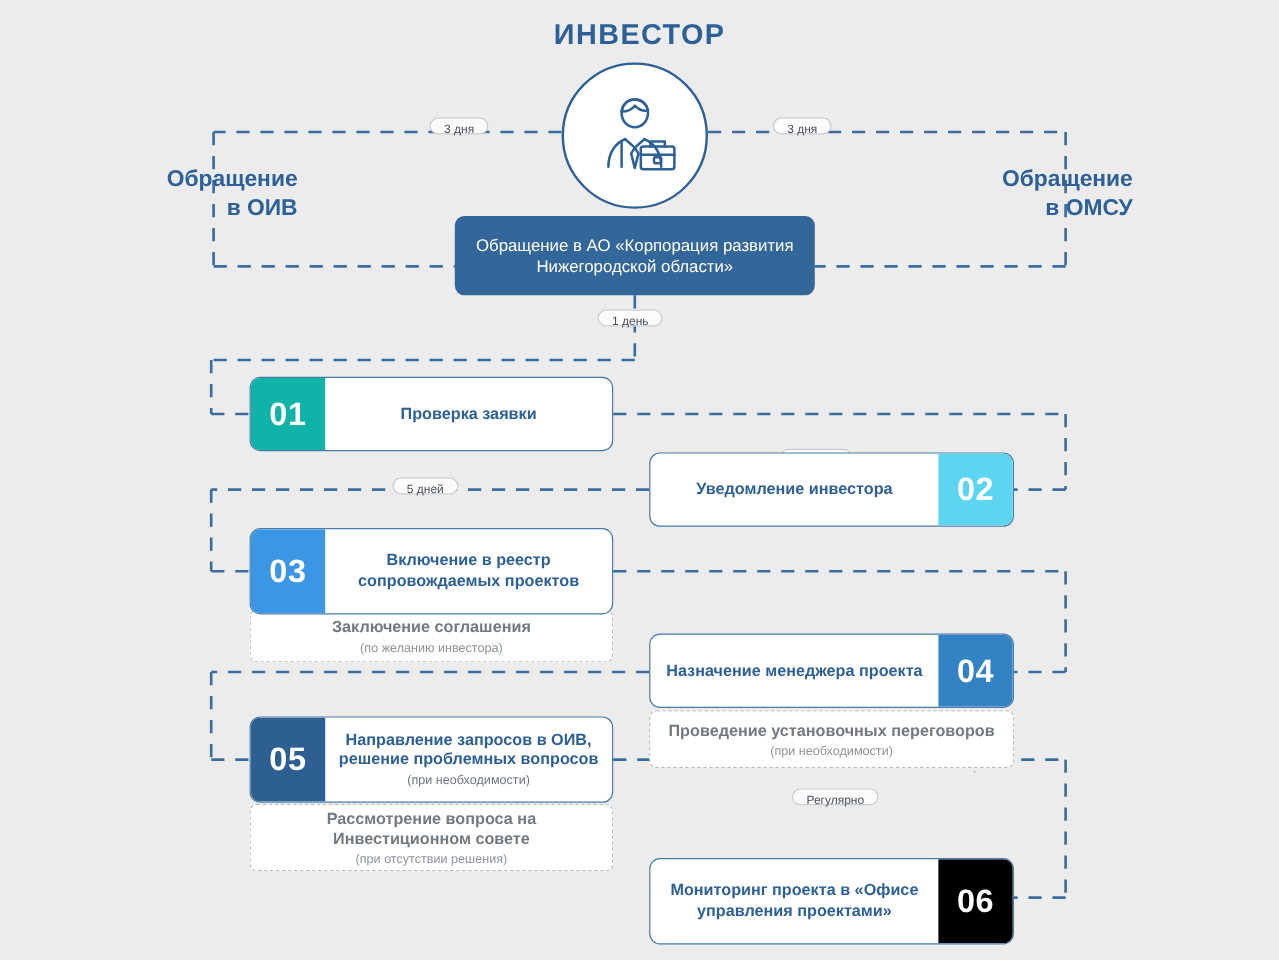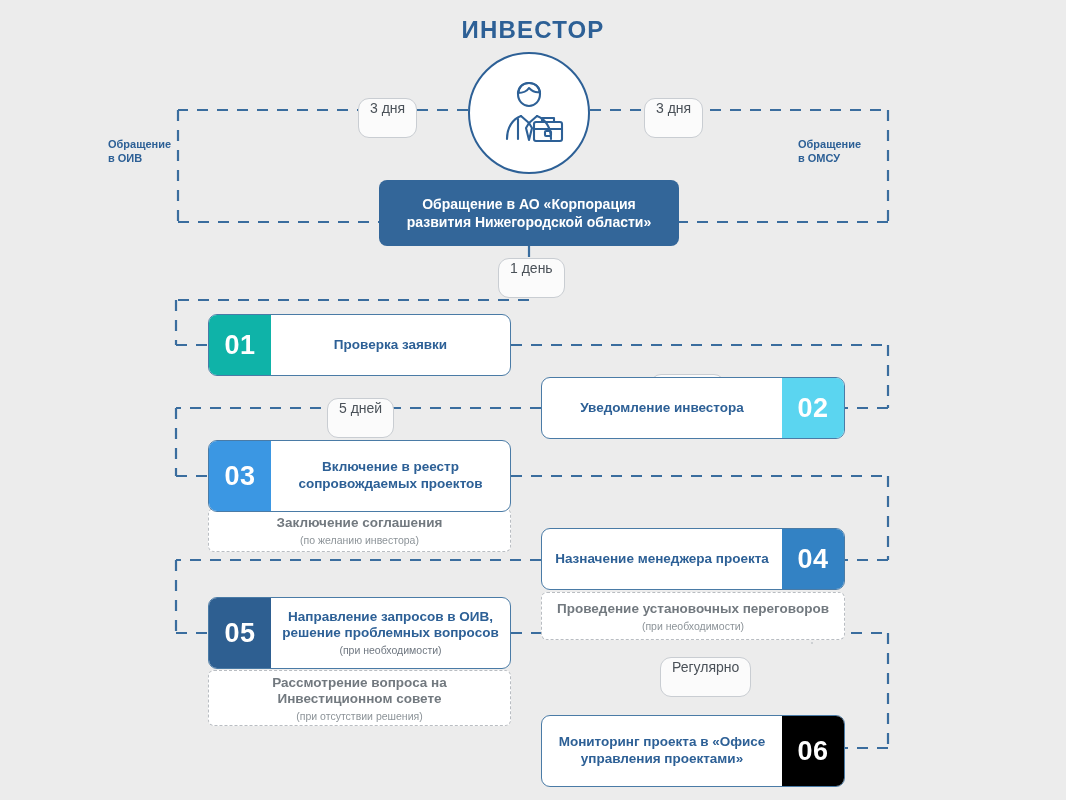--- a/index.html
+++ b/index.html
@@ -52,60 +52,60 @@
     border: 2px solid #2d6096;
     box-sizing: border-box;
     display: flex;
     align-items: center;
     justify-content: center;
   }
 
   
   .side-caption {
     position: absolute;
-    font-size: 11px;
+    font-size: 19px;
     font-weight: bold;
     line-height: 1.25;
     color: #2d6096;
-    text-align: left;
+    text-align: right;
     white-space: pre-line;
   }
   .side-caption.left  { left: 108px; top: 138px; width: 140px; }
   .side-caption.right { left: 798px; top: 138px; width: 146px; }
 
   
   .main-box {
     position: absolute;
     left: 379px;
     top: 180px;
     width: 300px;
     height: 66px;
     background: #336699;
     border-radius: 8px;
     color: #ffffff;
     font-size: 14px;
-    font-weight: bold;
+    font-weight: normal;
     line-height: 1.3;
     display: flex;
     align-items: center;
     justify-content: center;
     text-align: center;
     padding: 0 16px;
     box-sizing: border-box;
   }
 
   
   .pill {
     position: absolute;
     background: #fbfbfb;
     border: 1.6px solid #c9cdd2;
     border-radius: 11px;
-    font-size: 14px;
+    font-size: 10px;
     color: #4a5158;
-    height: 40px;
+    height: 14px;
     line-height: 19px;
     text-align: center;
     padding: 0 11px;
     box-sizing: border-box;
     white-space: nowrap;
   }
 
   
   .step {
     position: absolute;

